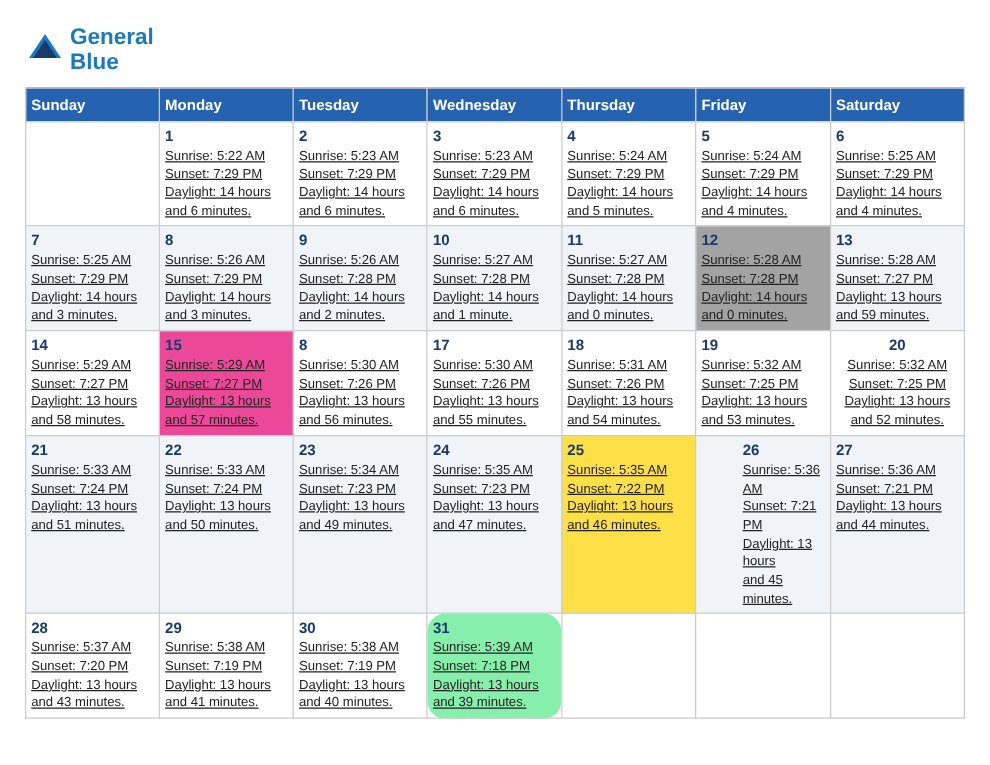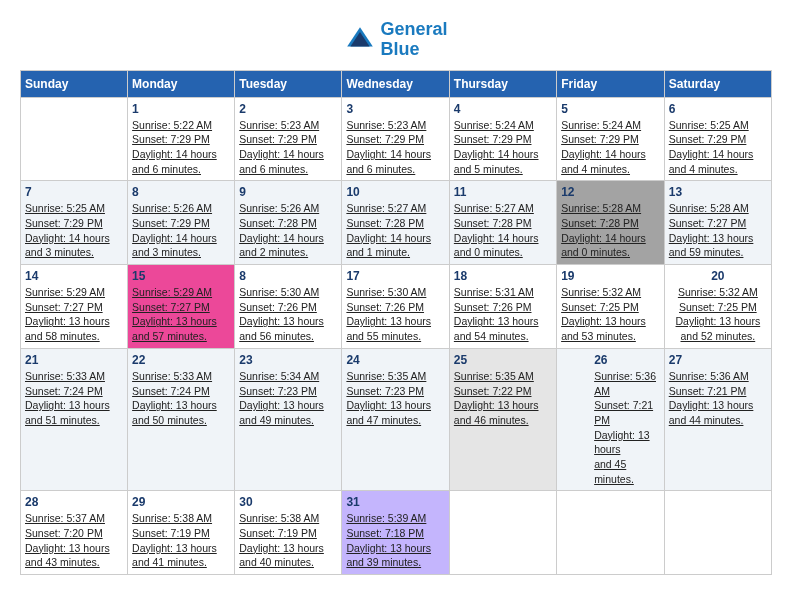--- a/index.html
+++ b/index.html
@@ -5,21 +5,21 @@
     * { box-sizing: border-box; margin: 0; padding: 0; }
     body {
       font-family: Arial, sans-serif;
       background: #fff;
       width: 792px;
       min-height: 612px;
       padding: 20px;
     }
     .header {
       display: flex;
-      justify-content: center;
+      justify-content: flex-start;
       align-items: flex-start;
       margin-bottom: 10px;
     }
     .logo {
       display: flex;
       align-items: center;
       gap: 4px;
     }
     .logo-text {
       font-size: 18px;
@@ -291,21 +291,21 @@
 Daylight: 13 hours
 and 49 minutes.</div>
         </td>
         <td style="background: rgb(240, 244, 248);">
           <span class="day-number">24</span>
           <div class="day-info" style="white-space: pre-line;">Sunrise: 5:35 AM
 Sunset: 7:23 PM
 Daylight: 13 hours
 and 47 minutes.</div>
         </td>
-        <td style="background: #e5e5e5;">
+        <td style="background: #fde047;">
           <span class="day-number">25</span>
           <div class="day-info" style="white-space: pre-line;">Sunrise: 5:35 AM
 Sunset: 7:22 PM
 Daylight: 13 hours
 and 46 minutes.</div>
         </td>
         <td style="background: rgb(240, 244, 248); padding-left: 37px;">
           <span class="day-number">26</span>
           <div class="day-info" style="white-space: pre-line;">Sunrise: 5:36 AM
 Sunset: 7:21 PM
@@ -335,21 +335,21 @@
 Daylight: 13 hours
 and 41 minutes.</div>
         </td>
         <td style="background: rgb(255, 255, 255);">
           <span class="day-number">30</span>
           <div class="day-info" style="white-space: pre-line;">Sunrise: 5:38 AM
 Sunset: 7:19 PM
 Daylight: 13 hours
 and 40 minutes.</div>
         </td>
-        <td style="background: #c4b5fd;">
+        <td style="background: #86efac; border-radius: 14px;">
           <span class="day-number">31</span>
           <div class="day-info" style="white-space: pre-line;">Sunrise: 5:39 AM
 Sunset: 7:18 PM
 Daylight: 13 hours
 and 39 minutes.</div>
         </td>
         <td class="empty-cell"></td>
         <td class="empty-cell"></td>
         <td class="empty-cell"></td>
       </tr>

